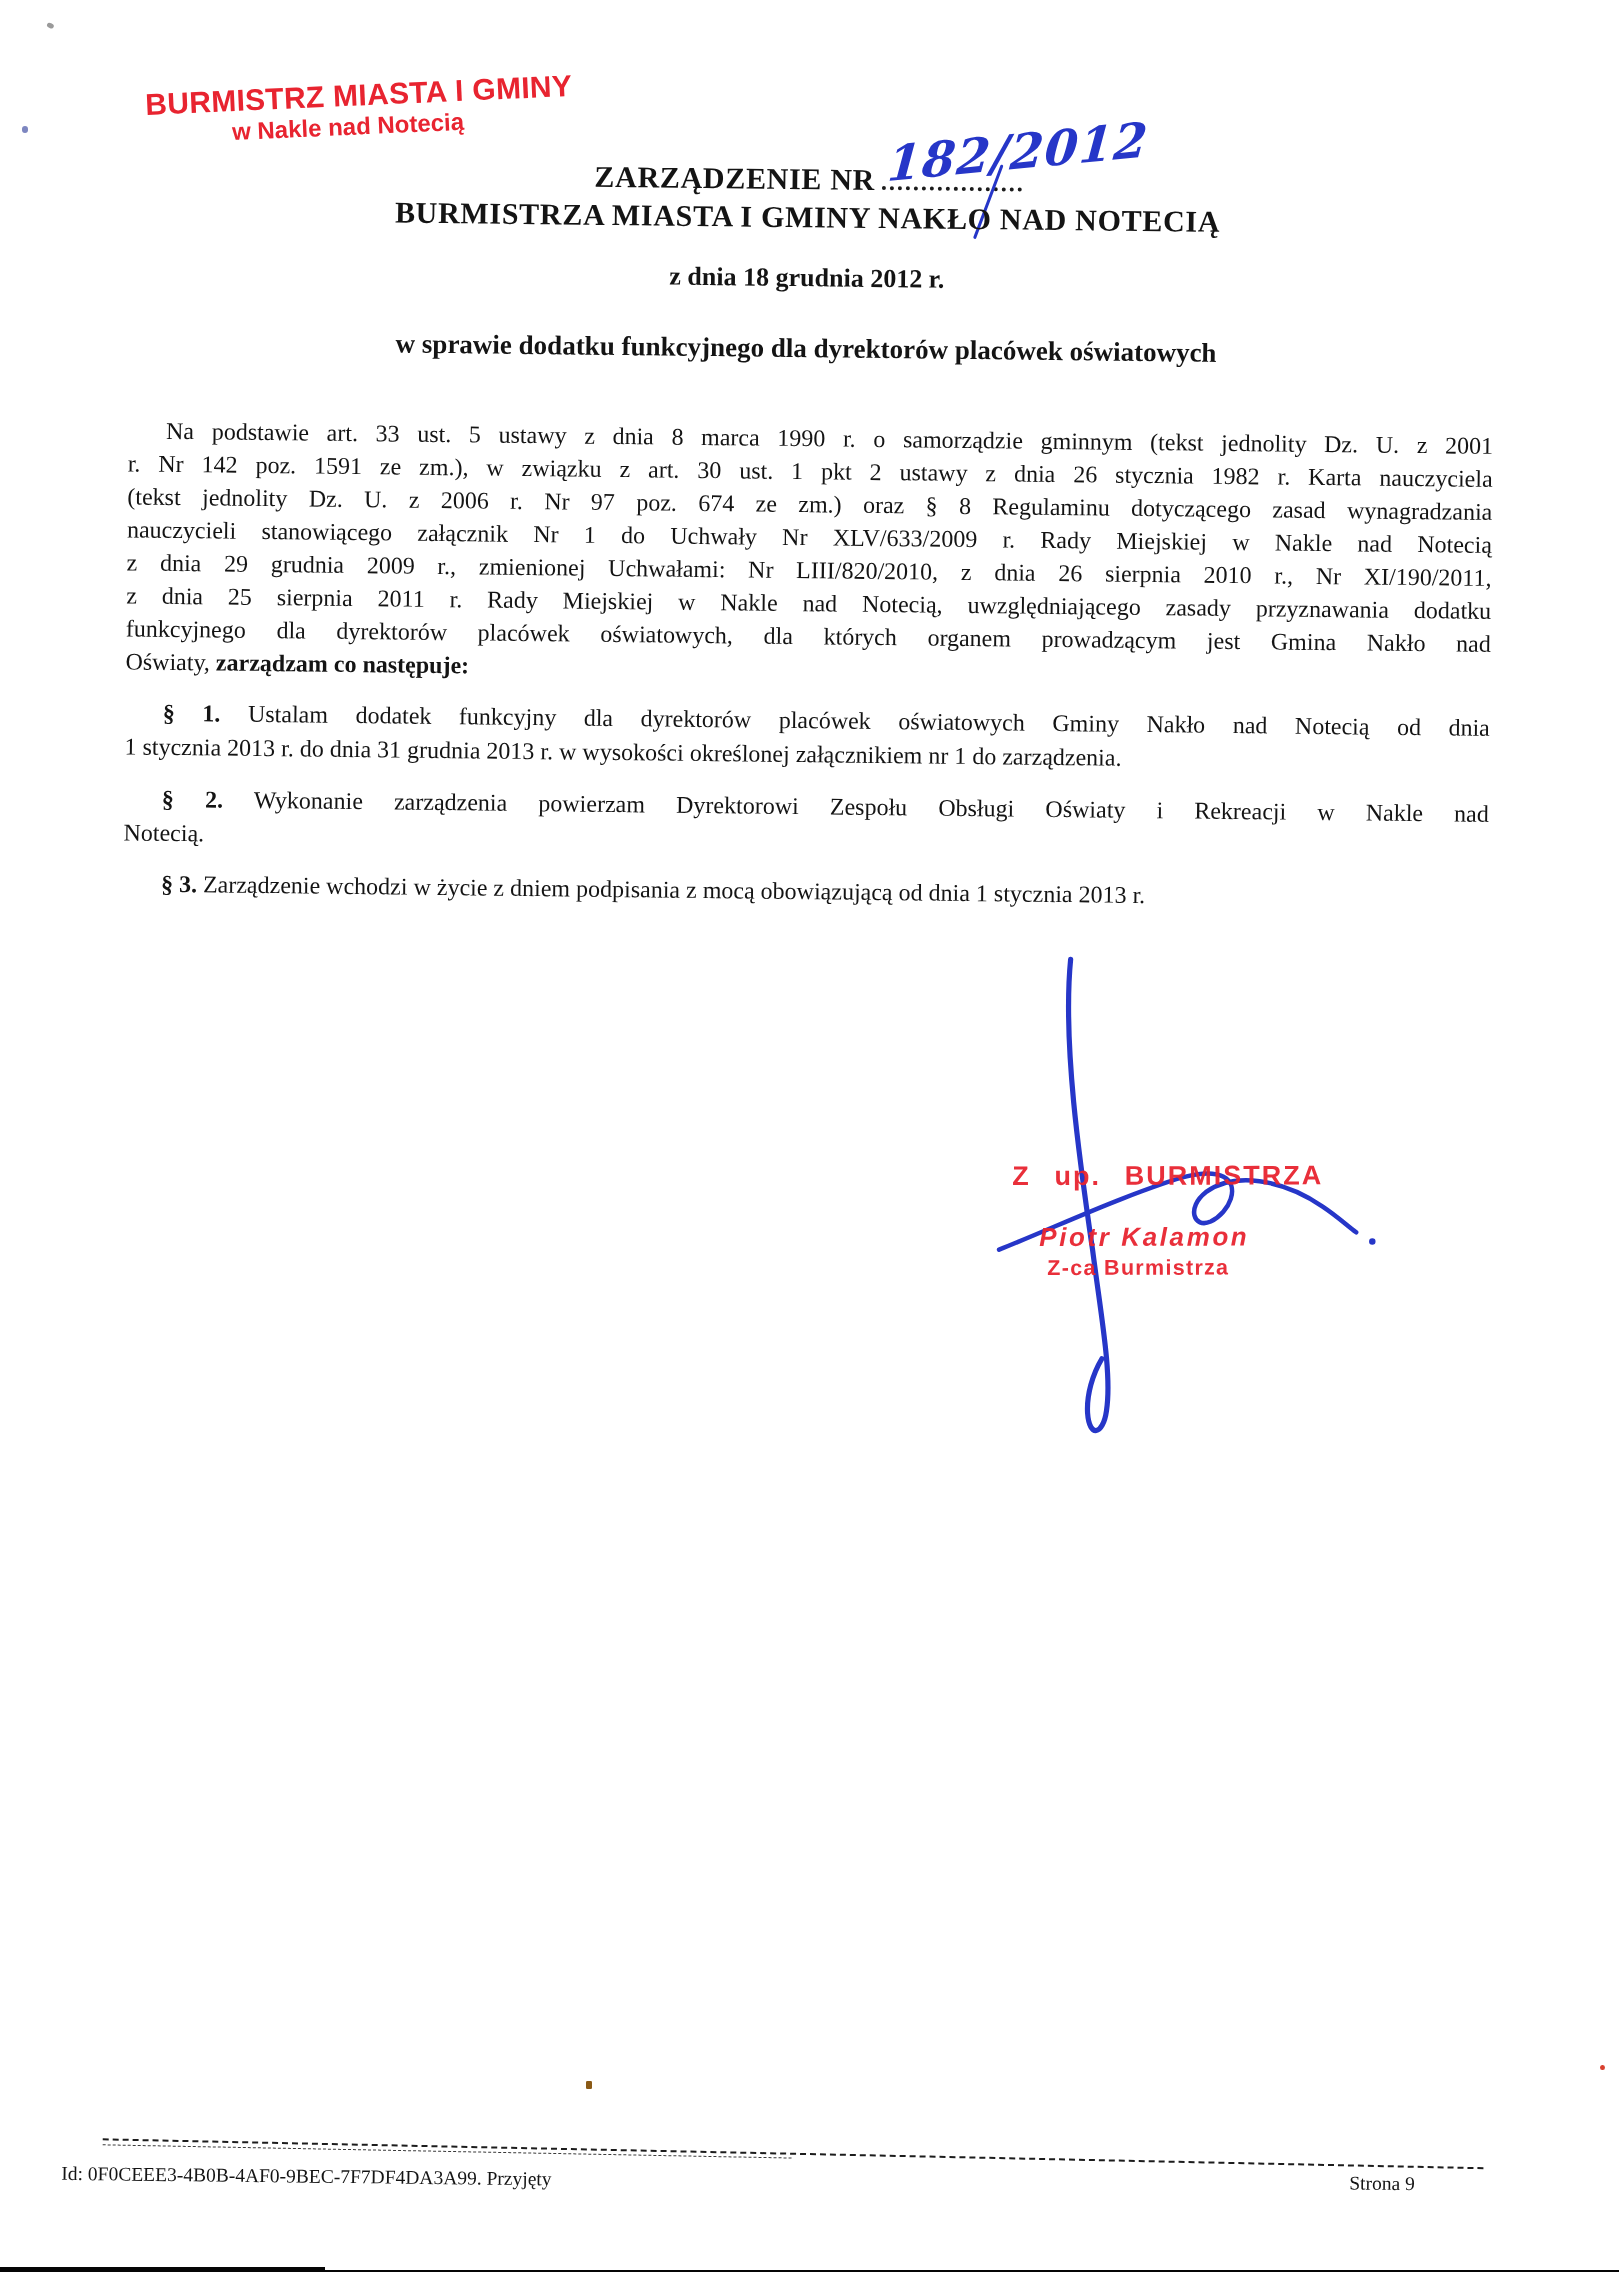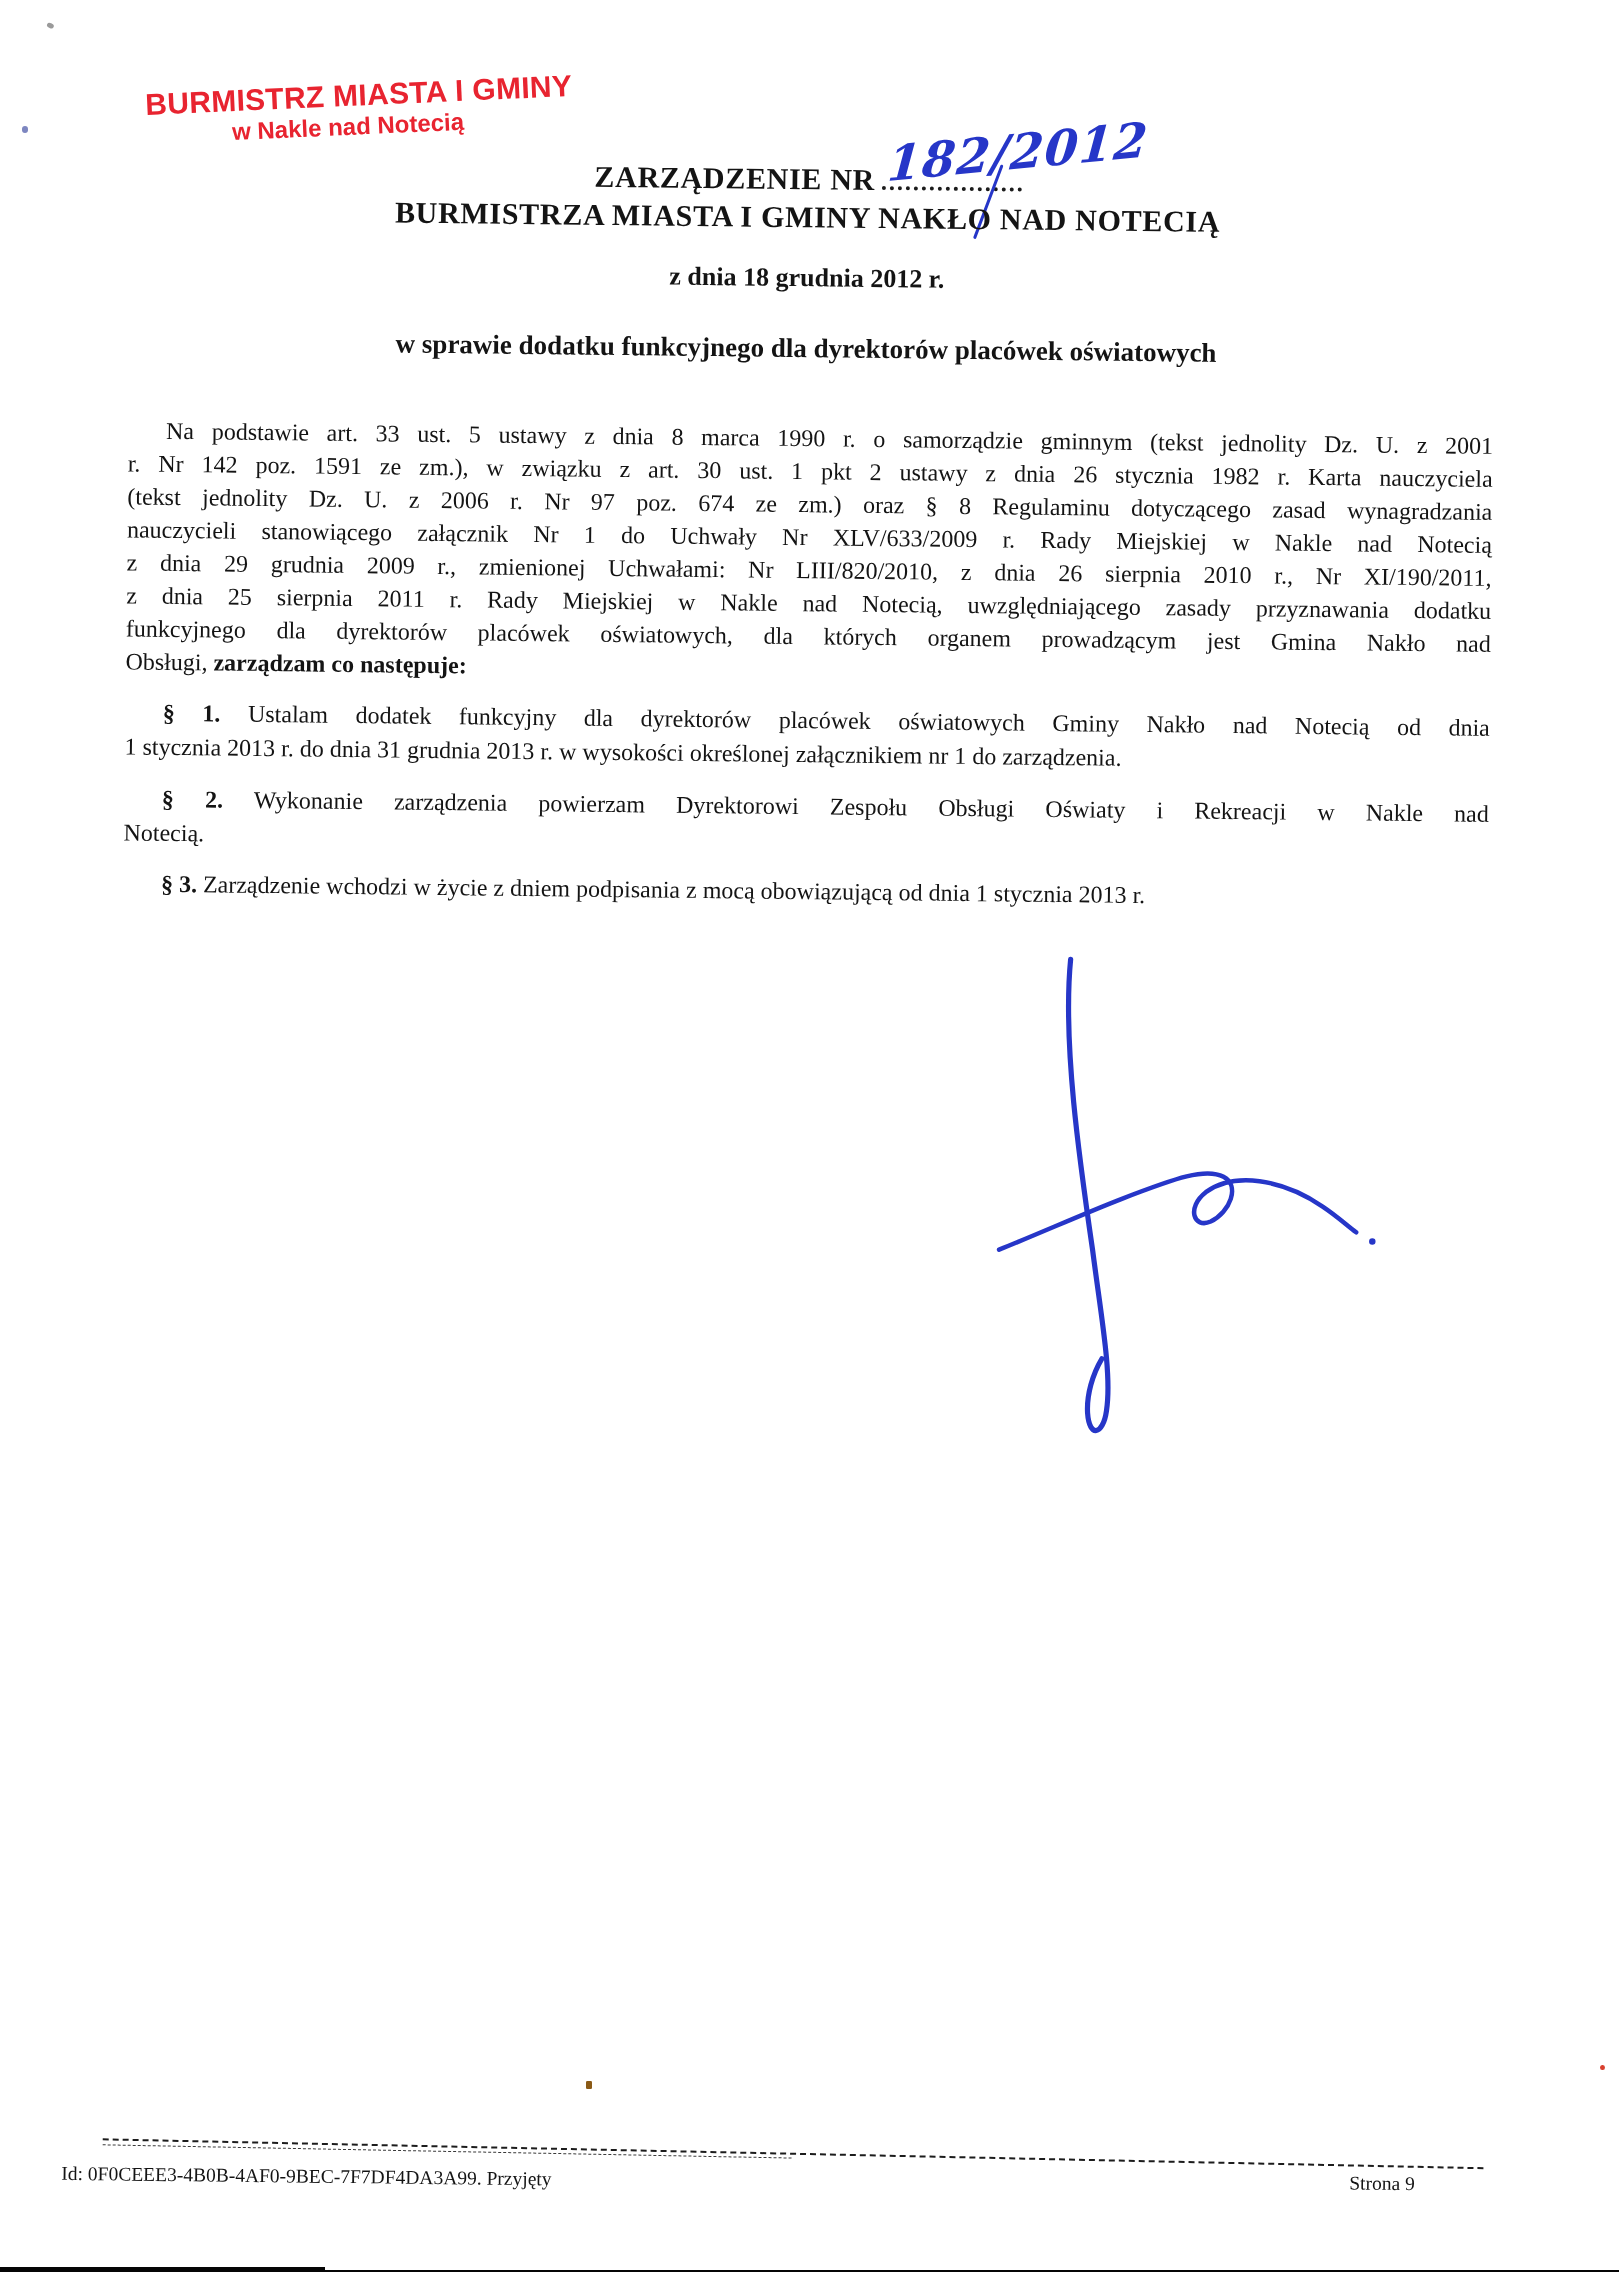--- a/index.html
+++ b/index.html
@@ -103,21 +103,21 @@
   <div class="subject">w sprawie dodatku funkcyjnego dla dyrektorów placówek oświatowych</div>
 
   <div class="body-par">
     <div class="jline indent">Na podstawie art. 33 ust. 5 ustawy z dnia 8 marca 1990 r. o samorządzie gminnym (tekst jednolity Dz. U. z 2001</div>
     <div class="jline">r. Nr 142 poz. 1591 ze zm.), w związku z art. 30 ust. 1 pkt 2 ustawy z dnia 26 stycznia 1982 r. Karta nauczyciela</div>
     <div class="jline">(tekst jednolity Dz. U. z 2006 r. Nr 97 poz. 674 ze zm.) oraz § 8 Regulaminu dotyczącego zasad wynagradzania</div>
     <div class="jline">nauczycieli stanowiącego załącznik Nr 1 do Uchwały Nr XLV/633/2009 r. Rady Miejskiej w Nakle nad Notecią</div>
     <div class="jline">z dnia 29 grudnia 2009 r., zmienionej Uchwałami: Nr LIII/820/2010, z dnia 26 sierpnia 2010 r., Nr XI/190/2011,</div>
     <div class="jline">z dnia 25 sierpnia 2011 r. Rady Miejskiej w Nakle nad Notecią, uwzględniającego zasady przyznawania dodatku</div>
     <div class="jline">funkcyjnego dla dyrektorów placówek oświatowych, dla których organem prowadzącym jest Gmina Nakło nad</div>
-    <div class="lastline"><span>Obsługi, </span><b>zarządzam co następuje:</b></div>
+    <div class="lastline"><span>Oświaty, </span><b>zarządzam co następuje:</b></div>
   </div>
 
   <div class="sec sec1">
     <div class="jline indent"><b>§ 1.</b> <span>Ustalam dodatek funkcyjny dla dyrektorów placówek oświatowych Gminy Nakło nad Notecią od dnia</span></div>
     <div>1 stycznia 2013 r. do dnia 31 grudnia 2013 r. w wysokości określonej załącznikiem nr 1 do zarządzenia.</div>
   </div>
 
   <div class="sec sec2">
     <div class="jline indent"><b>§ 2.</b> <span>Wykonanie zarządzenia powierzam Dyrektorowi Zespołu Obsługi Oświaty i Rekreacji w Nakle nad</span></div>
     <div>Notecią.</div>
@@ -126,20 +126,25 @@
   <div class="sec sec3">
     <div class="indent"><b>§ 3.</b> <span>Zarządzenie wchodzi w życie z dniem podpisania z mocą obowiązującą od dnia 1 stycznia 2013 r.</span></div>
   </div>
 
   <svg class="sig-svg" width="416" height="501" viewBox="0 0 640 770">
     <path d="M 133 12 C 122 140, 150 320, 172 460 C 186 560, 204 650, 196 706 C 191 744, 170 748, 167 710 C 165 682, 174 650, 188 626" fill="none" style="stroke:var(--ink-blue,#2636c8)" stroke-width="8" stroke-linecap="round"></path>
     <path d="M 28 460 C 95 432, 160 402, 215 380 C 300 346, 345 330, 372 344 C 398 357, 383 398, 353 413 C 327 425, 315 392, 345 368 C 388 336, 462 346, 525 388 C 548 403, 562 416, 577 427" fill="none" style="stroke:var(--ink-blue,#2636c8)" stroke-width="7" stroke-linecap="round"></path>
     <circle cx="602" cy="441" r="5" style="fill:var(--ink-blue,#2636c8)"></circle>
   </svg>
 
+  <div class="sig-stamp">
+    <div class="sig-l1">Z up. BURMISTRZA</div>
+    <div class="sig-name">Piotr Kalamon</div>
+    <div class="sig-title">Z-ca Burmistrza</div>
+  </div>
 
   <div class="footer-line"></div>
   <div class="footer-line2"></div>
   <div class="footer-id">Id: 0F0CEEE3-4B0B-4AF0-9BEC-7F7DF4DA3A99. Przyjęty</div>
   <div class="footer-page">Strona 9</div>
 
 </div>
 
 <div class="edge-bottom"></div>
 <div class="edge-bottom-left"></div>

